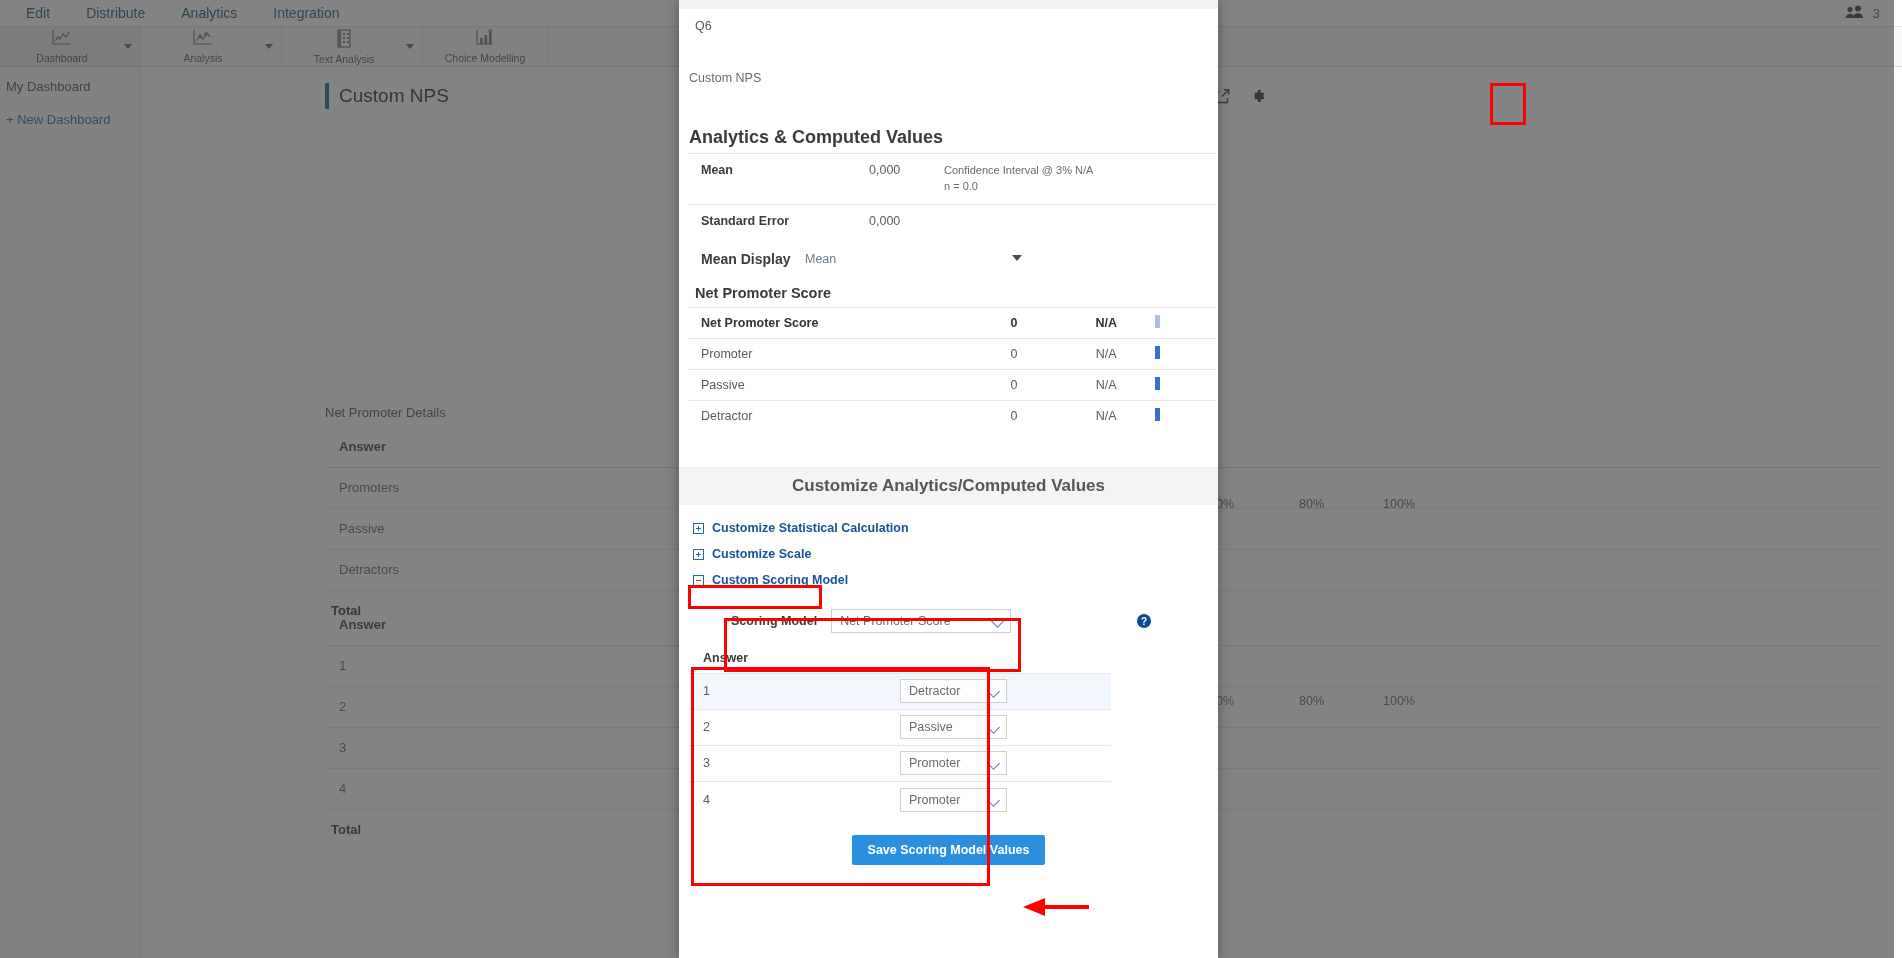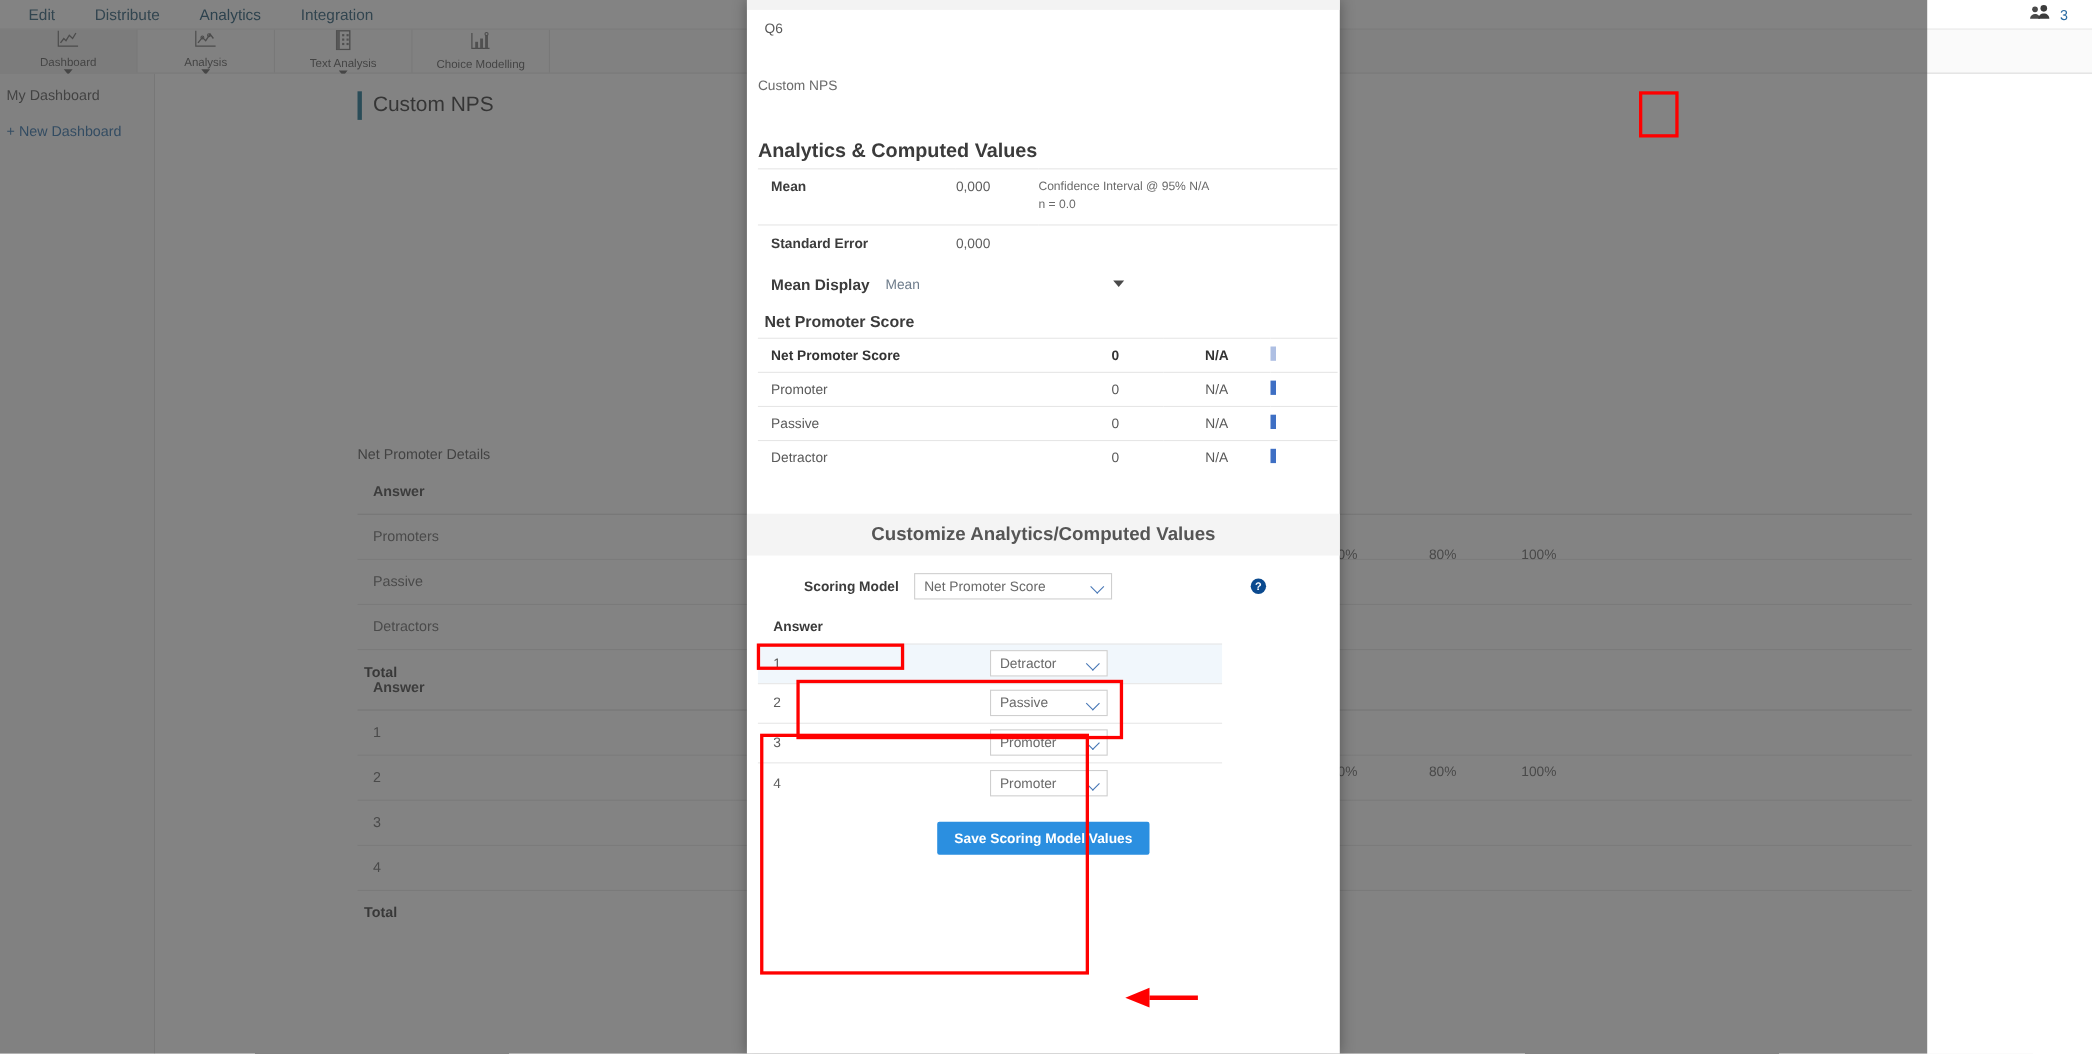--- a/index.html
+++ b/index.html
@@ -1,21 +1,21 @@
 <!DOCTYPE html>
 <html><head>
 <meta charset="utf-8">
 <style>
   * { box-sizing: border-box; margin: 0; padding: 0; }
   html, body {
     width: 1902px; height: 958px;
     font-family: "Liberation Sans", sans-serif;
     overflow: hidden; background: #fff;
   }
-  #root { position: relative; width: 1752px; height: 958px; border-radius: 32px; }
+  #root { position: relative; width: 1894px; height: 958px; border-radius: 32px; }
 
   
   .page { position:absolute; inset:0; background:#ffffff; }
 
   .menubar {
     position:absolute; left:0; top:0; width:1902px; height:27px;
     background:#fff; border-bottom:1px solid #e2e2e2;
     display:flex; align-items:center; padding-left:8px; gap:0px;
   }
   .menubar .mitem {
@@ -29,21 +29,21 @@
   }
   .menubar-right .cnt { font-size:13px; color:#2b6ca3; }
 
   .ribbon {
     position:absolute; left:0; top:27px; width:1902px; height:40px;
     background:#fafafa; border-bottom:1px solid #dcdcdc;
     display:flex; align-items:stretch;
   }
   .ribbon-group {
     display:flex; align-items:center; height:100%;
-    border-right:1px solid #e3e3e3; padding:0 4px;flex-direction:column;
+    border-right:1px solid #e3e3e3; padding:0 4px;
   }
   .ribbon-group.sel { background:#ededed; }
   .rb-btn {
     width:116px; height:100%;
     display:flex; flex-direction:column; align-items:center; justify-content:center;
     gap:1px;
   }
   .rb-btn .lbl { font-size:10.5px; color:#5a5a5a; white-space:nowrap; }
   .rb-caret {
     width:16px; align-self:center; display:flex; align-items:center; justify-content:center;
@@ -388,21 +388,21 @@
 
     <div class="sect-sub">Custom NPS</div>
     <div class="sect-h">Analytics &amp; Computed Values</div>
 
     <table class="mt">
       <tbody>
           <tr>
         <td class="k">Mean</td>
         <td class="v">0,000</td>
         <td class="x">
-          <div>Confidence Interval @ 95% N/A</div>
+          <div>Confidence Interval @ 3% N/A</div>
           <div>n = 0.0</div>
         </td>
       </tr>
       <tr>
         <td class="k">Standard Error</td>
         <td class="v">0,000</td>
         <td class="x"></td>
       </tr>
     </tbody>
       </table>
@@ -441,20 +441,34 @@
         <td class="k">Detractor</td>
         <td class="n">0</td>
         <td class="na">N/A</td>
         <td class="sw"><i class="swatch"></i></td>
       </tr>
     </tbody>
       </table>
 
     <div class="cust-head">Customize Analytics/Computed Values</div>
 
+    <div class="acc">
+      <div class="acc-item">
+        <i class="pm plus"></i>
+        <span class="acc-lbl">Customize Statistical Calculation</span>
+      </div>
+      <div class="acc-item">
+        <i class="pm plus"></i>
+        <span class="acc-lbl">Customize Scale</span>
+      </div>
+      <div class="acc-item" style="position:relative;">
+        <i class="pm"></i>
+        <span class="acc-lbl">Custom Scoring Model</span>
+      </div>
+    </div>
 
     <div class="scoring-row">
       <div class="scoring-lbl">Scoring Model</div>
       <div class="dd w180">
         <span>Net Promoter Score</span>
         <i class="chev"></i>
       </div>
       <div class="help-ico">?</div>
     </div>
 

